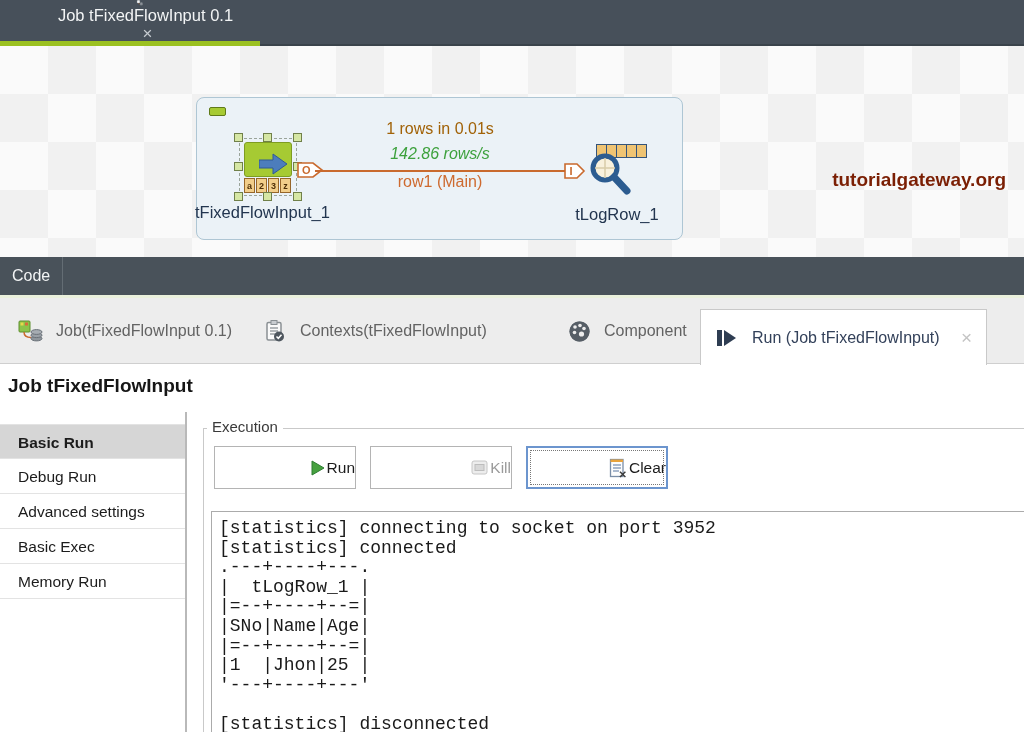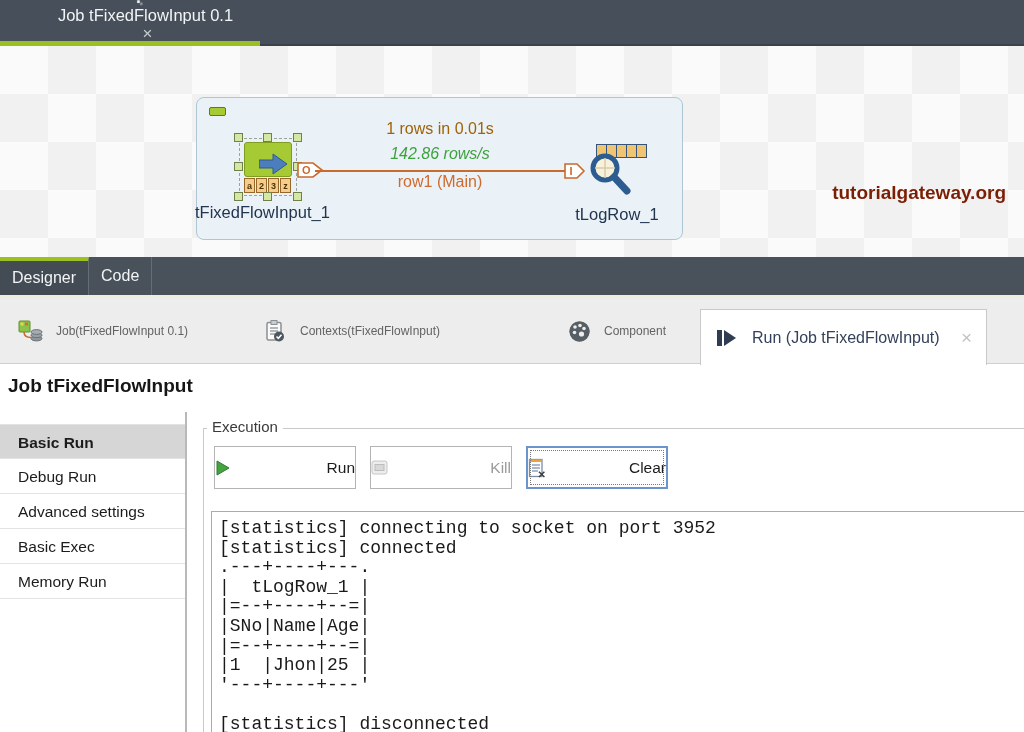--- a/index.html
+++ b/index.html
@@ -54,35 +54,35 @@
 
   .comp-label { position: absolute; font-size: 16.5px; color: #22354F; white-space: nowrap; }
   .src-label { left: -2px; top: 105px; width: 124px; text-align: center; }
   .tgt-label { left: 376px; top: 107px; width: 88px; text-align: center; }
 
   .conn-stats { position: absolute; left: 128px; top: 18px; width: 230px; text-align: center; }
   .stat-rows { color: #a16207; font-size: 16px; line-height: 25px; }
   .stat-rate { color: #3DA13D; font-size: 16px; font-style: italic; line-height: 25px; }
   .stat-name { color: #CE6A2F; font-size: 16px; line-height: 25px; margin-top: 3px; }
 
-  .watermark { position: absolute; right: 18px; top: 123px; font-size: 19px; font-weight: bold; color: #7B1F04; margin-top: 13px; }
+  .watermark { position: absolute; right: 18px; top: 123px; font-size: 19px; font-weight: bold; color: #7B1F04; }
 
   
   .view-strip { position: absolute; left: 0; top: 257px; width: 1024px; height: 38px; background: #49525A;
     display: flex; align-items: stretch; }
   .view-tab { color: #F2F4F5; font-size: 16px; padding: 0 12px; display: flex; align-items: center;
     border-right: 1px solid #646D74; cursor: pointer; }
   .view-tab.active { border-top: 4px solid #9BC121; background: #434C54; }
   .strip-underline { position: absolute; left: 0; top: 295px; width: 1024px; height: 3px; background: #EAF0DC; }
 
   
   .panel-tabs { position: absolute; left: 0; top: 298px; width: 1024px; height: 66px; background: #EDEDED;
     border-bottom: 1px solid #CFCFCF; }
   .ptab { position: absolute; top: 0; height: 66px; display: flex; align-items: center; gap: 13px;
-    color: #636363; font-size: 12px; cursor: pointer; white-space: nowrap; }
+    color: #636363; font-size: 16px; cursor: pointer; white-space: nowrap; }
   .ptab-1 { left: 18px; } .ptab-2 { left: 264px; } .ptab-3 { left: 568px; }
   .ptab-run { position: absolute; left: 700px; top: 11px; width: 287px; height: 56px; background: #fff;
     border: 1px solid #C9C9C9; border-bottom: none; display: flex; align-items: center; gap: 14px;
     padding: 0 14px; font-size: 16px; color: #33415A; cursor: pointer; z-index: 2; }
   .ptab-run .ptab-close { margin-left: auto; color: #C4C4C4; font-size: 19px; line-height: 1; }
 
   
   .heading-bar { position: absolute; left: 0; top: 364px; width: 1024px; height: 64px; background: #fff;
     border-bottom: 1px solid #D4DCE4; }
   .heading-bar h1 { font-size: 19px; font-weight: bold; color: #161616; padding: 11px 0 0 8px; }
@@ -96,21 +96,21 @@
   .side-item.selected { background: #D6D6D6; font-weight: bold; }
 
   .exec-area { position: absolute; left: 189px; top: 0; right: 0; height: 320px; }
   .group-border { position: absolute; left: 14px; top: 16px; right: 0; bottom: -10px;
     border-left: 1px solid #C9C9C9; border-top: 1px solid #C9C9C9; }
   .group-label { position: absolute; left: 18px; top: 6px; background: #fff; padding: 0 5px;
     font-size: 15px; color: #3A3A3A; z-index: 1; }
 
   .btn-row { position: absolute; left: 25px; top: 34px; display: flex; gap: 14px; }
   .exec-btn { width: 142px; height: 43px; background: #fff; border: 1px solid #B4B4B4;
-    display: flex; align-items: center; justify-content: space-between; gap: 7px;
+    display: flex; align-items: center; justify-content: flex-end; gap: 1px;
     font-size: 15.5px; color: #1C1C1C; font-family: "Liberation Sans", sans-serif; cursor: pointer; }
   .exec-btn.disabled { color: #9A9A9A; }
   .exec-btn.focused { border: 2px solid #6C95CE; outline: 1px dotted #777; outline-offset: -5px; }
 
   .console { position: absolute; left: 22px; top: 99px; right: 0; bottom: -10px; background: #fff;
     border-top: 1px solid #ABABAB; border-left: 1px solid #ABABAB; overflow: hidden; }
   .console pre { font-family: "Liberation Mono", "DejaVu Sans Mono", monospace;
     font-size: 18px; line-height: 19.6px; color: #1A1A1A; padding: 7px 0 0 7px; }
   .console-line { white-space: pre; min-height: 19.6px; }
 </style>
@@ -195,21 +195,20 @@
       </div>
 
       <div class="comp-label src-label">tFixedFlowInput_1</div>
       <div class="comp-label tgt-label">tLogRow_1</div>
     </div>
 
     <div class="watermark">tutorialgateway.org</div>
   </div>
 
   <div class="view-strip">
-    <div class="view-tab active">Designer</div>
     <div class="view-tab">Code</div>
   </div>
   <div class="strip-underline"></div>
 
   <div class="panel-tabs">
     <div class="ptab ptab-1">
       <svg width="25" height="23" viewBox="0 0 25 23">
         <rect x="1" y="1" width="11" height="11" rx="1" fill="#8BC34A" stroke="#5F8F2F"></rect>
         <rect x="2.5" y="2.5" width="3" height="3" fill="#E5D94B"></rect>
         <rect x="7" y="2.5" width="3" height="3" fill="#D96A3B"></rect>

